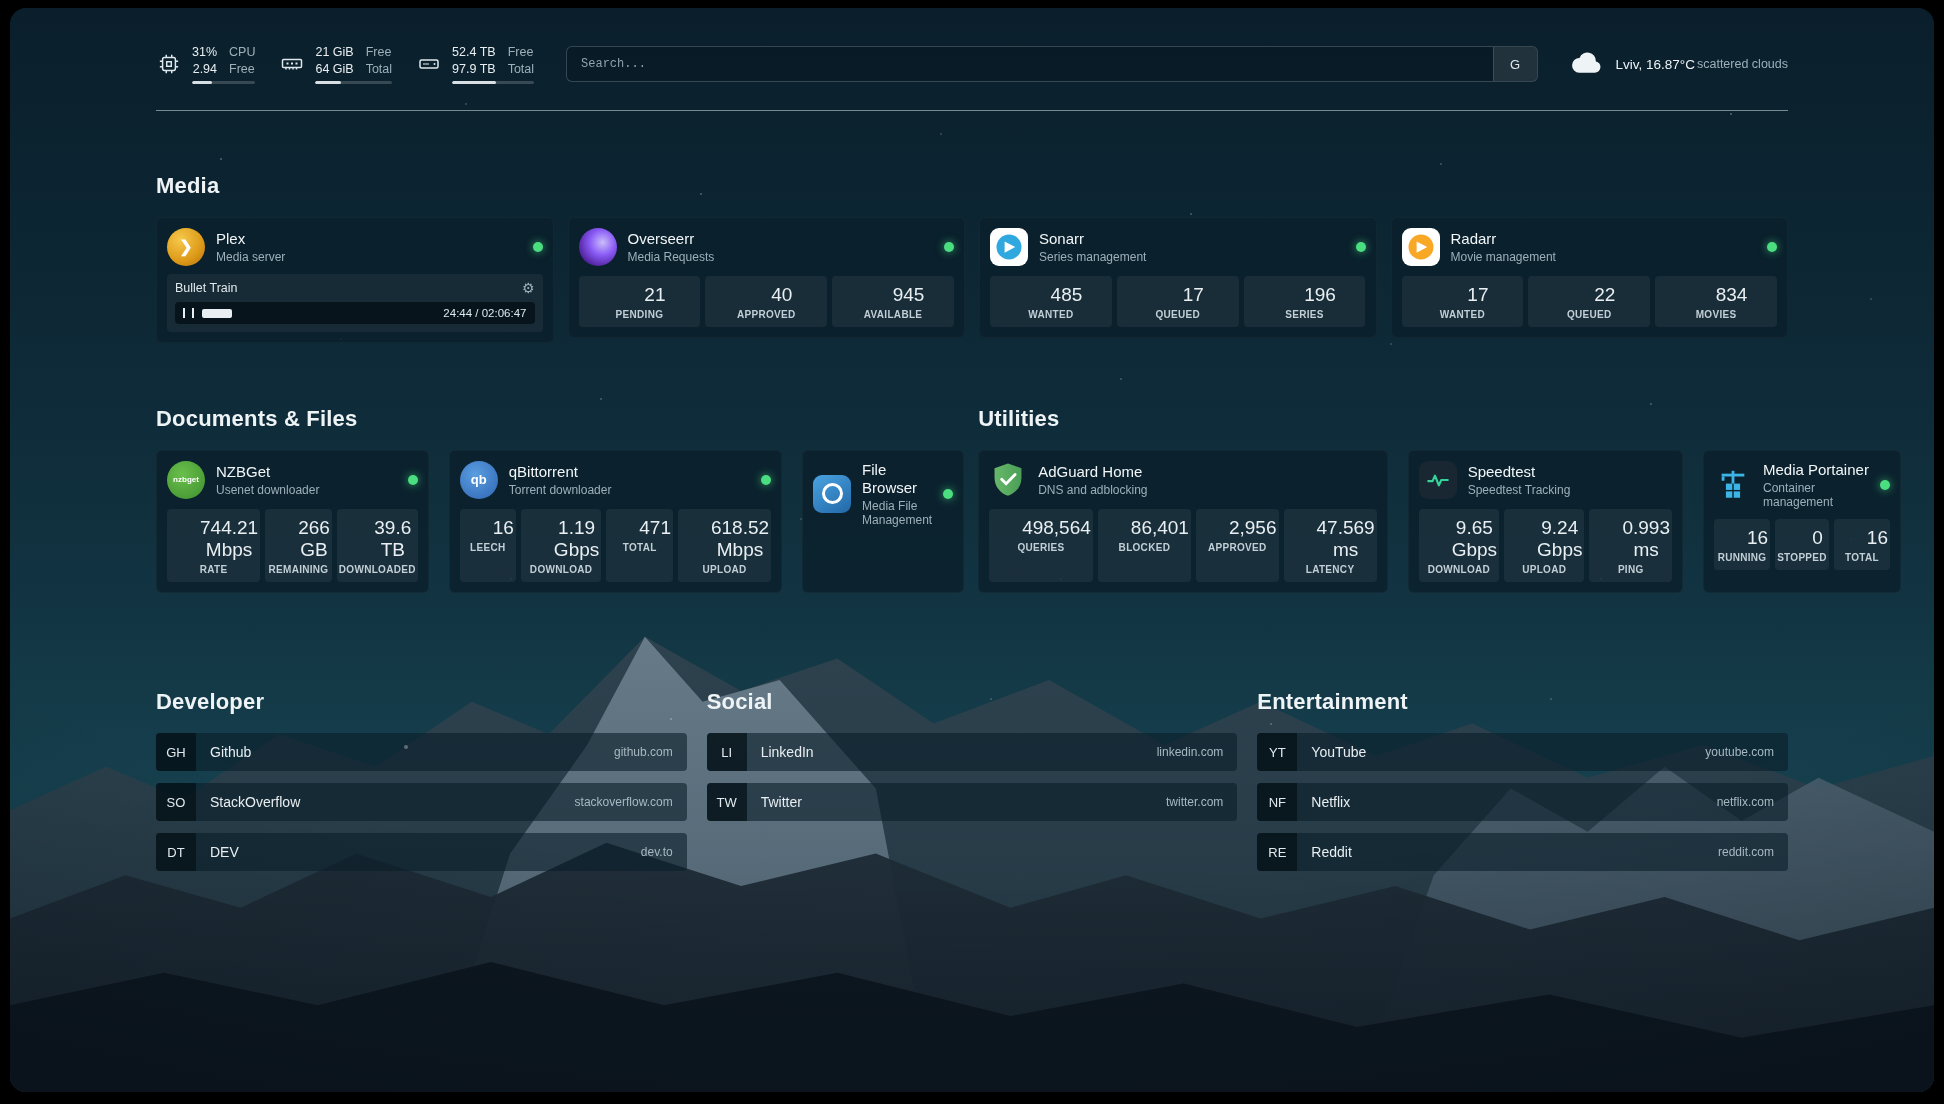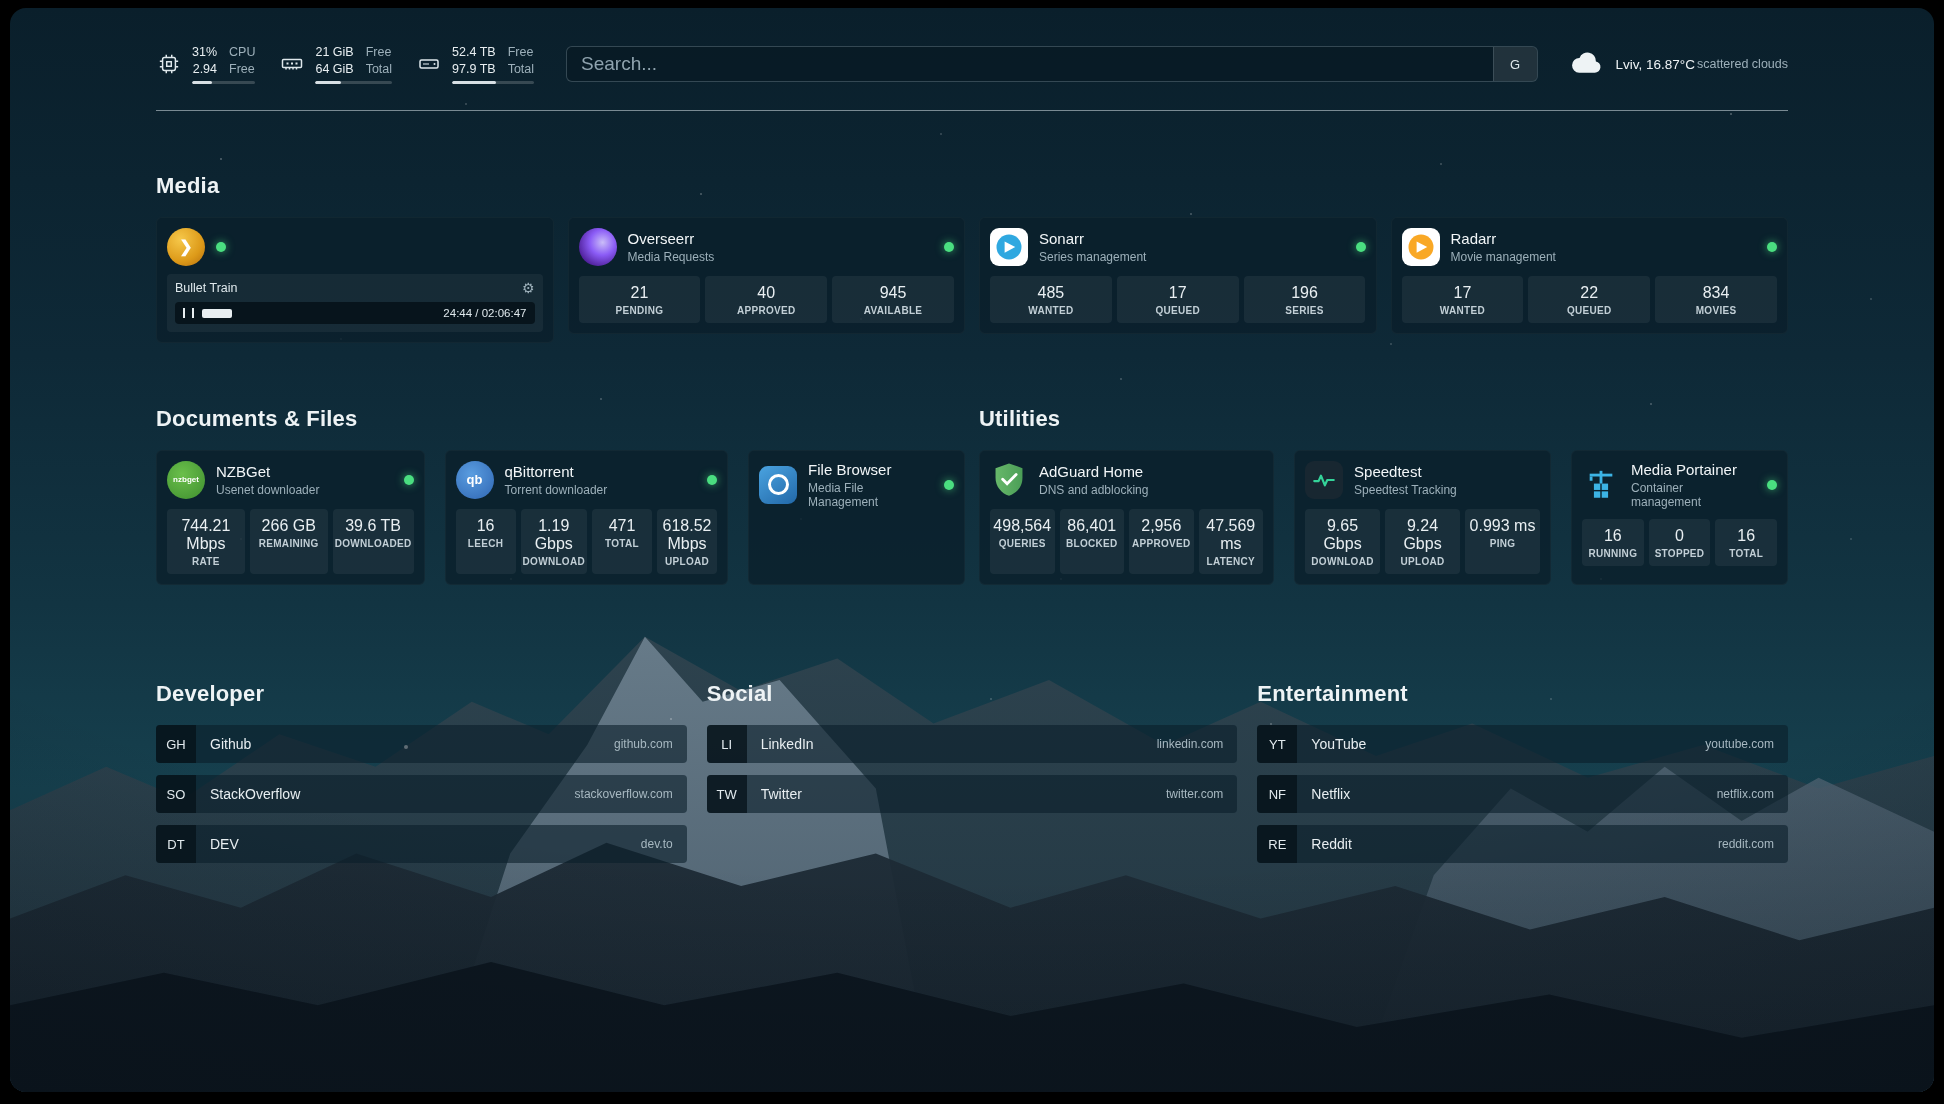--- a/index.html
+++ b/index.html
@@ -65,21 +65,21 @@
   .w-icon{display:flex;align-items:center;justify-content:center;width:26px;}
   .w-body{display:flex;flex-direction:column;gap:4px;}
   .w-rows{display:grid;grid-template-columns:auto auto;column-gap:12px;row-gap:1px;font-size:12.5px;line-height:16px;}
   .w-val{text-align:right;color:#e8eef1;}
   .w-lab{color:#9db0ba;}
   .w-bar{height:3px;border-radius:2px;background:rgba(255,255,255,.18);overflow:hidden;}
   .w-fill{height:100%;border-radius:2px;background:#d7dfe4;width:0;}
 
   .search{flex:1;display:flex;height:34px;margin:0 8px;background:rgba(8,24,33,.55);
     border:1px solid rgba(170,190,200,.28);border-radius:6px;overflow:hidden;align-items:stretch;}
-  .search input{flex:1;background:transparent;border:none;outline:none;color:#dfe8ec;padding:0 14px;font-size:19px;font-family:Liberation Sans, sans-serif;}
+  .search input{flex:1;background:transparent;border:none;outline:none;color:#dfe8ec;padding:0 14px;font-size:12px;font-family:Liberation Mono, monospace;}
   .search input::placeholder{color:#8fa3ae;}
   .g-btn{width:44px;background:rgba(255,255,255,.10);border:none;border-left:1px solid rgba(170,190,200,.2);
     color:#dfe8ec;font-size:13px;cursor:pointer;font-family:"Liberation Sans",sans-serif;}
 
   .weather{display:flex;align-items:center;gap:12px;}
   .wx-lines{display:flex;flex-direction:row;gap:2px;}
   .wx-loc{font-size:13.5px;color:#eef3f5;}
   .wx-cond{font-size:12.5px;color:#9db0ba;}
 
   .divider{margin-top:26px;border:none;border-top:1px solid rgba(232,242,247,.5);}
@@ -94,21 +94,21 @@
   .s-icon{width:38px;height:38px;border-radius:50%;display:flex;align-items:center;justify-content:center;flex:0 0 auto;overflow:hidden;}
   .s-icon.sq{border-radius:9px;background:#fff;}
   .s-icon.bare{background:transparent;border-radius:8px;}
   .s-meta{flex:1;min-width:0;}
   .s-name{font-size:15px;color:#f2f6f8;font-weight:500;line-height:18px;}
   .s-sub{font-size:12px;color:#9db0ba;margin-top:2px;}
   .dot{width:10px;height:10px;border-radius:50%;background:#4ade80;box-shadow:0 0 8px rgba(74,222,128,.7);align-self:center;flex:0 0 auto;}
 
   .stats{display:flex;gap:5px;margin-top:10px;}
   .stat{flex:1;background:rgba(255,255,255,.06);border-radius:4px;text-align:center;padding:8px 2px 7px;}
-  .stat-v{font-size:16px;color:#e9eff2;}
+  .stat-v{font-size:19px;color:#e9eff2;margin-left:31px;}
   .stat-l{font-size:10px;font-weight:700;color:#c2cfd6;margin-top:3px;letter-spacing:.3px;}
 
   
   .pp{margin-top:8px;background:rgba(255,255,255,.05);border-radius:4px;padding:7px 8px 8px;}
   .pp-top{display:flex;justify-content:space-between;align-items:center;font-size:12.5px;color:#dfe8ec;}
   .gear{color:#9db0ba;font-size:14px;cursor:pointer;line-height:1;}
   .pp-bar{margin-top:7px;height:22px;background:rgba(5,16,23,.85);border-radius:4px;display:flex;align-items:center;padding:0 8px;gap:8px;}
   .pause{width:7px;height:10px;border-left:2.5px solid #e8eef1;border-right:2.5px solid #e8eef1;cursor:pointer;flex:0 0 auto;}
   .pp-track{flex:1;height:9px;display:flex;align-items:center;}
   .pp-fill{height:9px;background:#e8eef1;border-radius:2px;width:0;}
@@ -239,20 +239,24 @@
 
     <section class="media-sec">
       <h2 class="sec-title">Media</h2>
       <div class="media-grid">
 
         <div class="card">
           <div class="card-head">
             <span class="s-icon ic-plex">
                 <span>❯</span>
               </span>
+            <div class="s-meta">
+              <div class="s-name">Plex</div>
+              <div class="s-sub">Media server</div>
+            </div>
             <span class="dot"></span>
           </div>
           <div class="pp">
             <div class="pp-top">
               <span>Bullet Train</span>
               <span class="gear">⚙</span>
             </div>
             <div class="pp-bar">
               <span class="pause"></span>
               <div class="pp-track">

